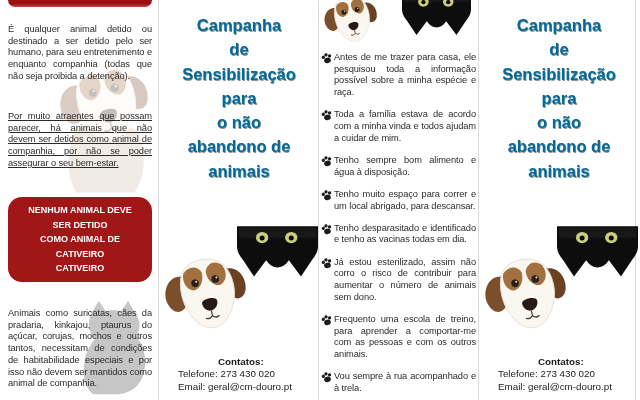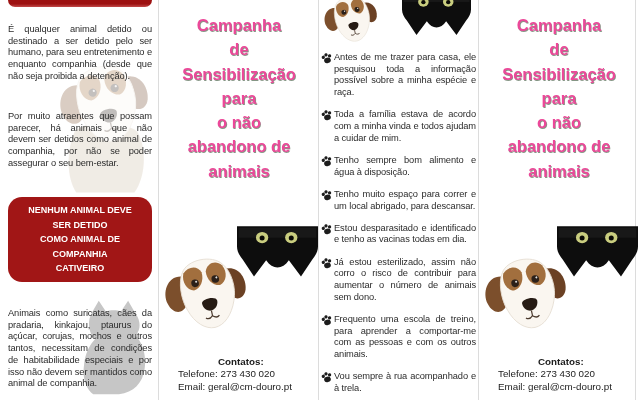--- a/index.html
+++ b/index.html
@@ -4,35 +4,35 @@
 <style>
   html,body{margin:0;padding:0;background:#fff;}
   #page{position:relative;width:640px;height:400px;background:#ffffff;overflow:hidden;
         font-family:"Liberation Sans",sans-serif;}
   .divider{position:absolute;top:0;bottom:0;width:1px;background:#dcdcdc;}
   #div1{left:158px;} #div2{left:318px;} #div3{left:478px;} #div4{left:635px;}
 
   .body-text{position:absolute;font-size:9.3px;line-height:11.7px;color:#2b2b2b;
              text-align:justify;letter-spacing:-0.1px;z-index:2;}
   #para1{left:8px;top:24px;width:144px;}
-  #para2{left:8px;top:111px;width:144px;}
+  #para2{left:8px;top:111px;width:144px;text-decoration:underline;}
   #para3{left:8px;top:308px;width:144px;}
 
   #top-red-box{position:absolute;left:8px;top:0;width:144px;height:7px;
                background:linear-gradient(#9d1111 55%,#c24a4a);border-radius:0 0 9px 9px;z-index:2;}
 
   #warning-box{position:absolute;left:8px;top:197px;width:144px;box-sizing:border-box;
                background:#a11616;border-radius:14px;padding:6px 10px;z-index:2;
                color:#ffffff;font-weight:bold;font-size:9px;line-height:14.6px;text-align:center;}
 
   .wm{position:absolute;z-index:1;}
   #wm-dog{left:52px;top:52px;width:108px;height:142px;opacity:0.28;}
   #wm-animal{left:60px;top:297px;width:94px;height:101px;opacity:0.5;filter:blur(0.5px);}
 
-  .title{position:absolute;width:158px;text-align:center;color:#ec4899;font-weight:bold;
+  .title{position:absolute;width:158px;text-align:center;color:#0369a1;font-weight:bold;
          font-size:16.5px;line-height:24.3px;z-index:2;
          text-shadow:0.7px 0.7px 0 rgba(12,45,12,0.5);}
   #title2{left:160px;top:13px;} #title4{left:480px;top:13px;}
 
   .photo{position:absolute;z-index:2;}
   #cat2{left:237px;top:224px;width:81px;height:58px;}
   #cat4{left:557px;top:224px;width:81px;height:58px;}
   #dog2{left:161px;top:246px;width:90px;height:86px;}
   #dog4{left:481px;top:246px;width:90px;height:86px;}
 
@@ -103,26 +103,26 @@
   <svg class="wm" id="wm-dog" viewBox="0 0 76 100" xmlns="http://www.w3.org/2000/svg">
     <path d="M16,56 C10,70 10,88 17,99 L58,99 C66,88 67,68 60,56 C48,47 26,47 16,56 Z" fill="#cdbca6"></path>
     <use href="#sym-dog" transform="scale(0.66) translate(6,0)"></use>
   </svg>
   <svg class="wm" id="wm-animal" viewBox="0 0 90 110" xmlns="http://www.w3.org/2000/svg">
     <path fill="#8e8e8e" d="M28,18 L36,4 L44,16 C48,14 56,14 60,16 L68,4 L76,18 C82,26 82,36 76,42 C84,50 88,64 86,78 C84,94 74,104 58,106 L30,106 C22,100 18,88 20,74 C21,62 26,52 32,46 C24,38 24,26 28,18 Z"></path>
   </svg>
 
   <div id="top-red-box"></div>
 
-  <div class="body-text" id="para1">É qualquer animal detido ou destinado a ser detido pelo ser humano, para seu entretenimento e enquanto companhia (desde que não seja proibida a detenção).</div>
+  <div class="body-text" id="para1">É qualquer animal detido ou destinado a ser detido pelo ser humano, para seu entretenimento e enquanto companhia (todas que não seja proibida a detenção).</div>
   <div class="body-text" id="para2">Por muito atraentes que possam parecer, há animais que não devem ser detidos como animal de companhia, por não se poder assegurar o seu bem-estar.</div>
 
   <div id="warning-box">
     <div>NENHUM ANIMAL DEVE SER DETIDO</div>
-    <div>COMO ANIMAL DE COMPANHIA</div>
+    <div>COMO ANIMAL DE CATIVEIRO</div>
     <div>CATIVEIRO</div>
   </div>
 
   <div class="body-text" id="para3">Animais como suricatas, cães da pradaria, kinkajou, ptaurus do açúcar, corujas, mochos e outros tantos, necessitam de condições de habitabilidade especiais e por isso não devem ser mantidos como animal de companhia.</div>
 
   <div class="title" id="title2">
     <div>Campanha</div>
     <div>de</div>
     <div>Sensibilização</div>
     <div>para</div>
@@ -185,21 +185,21 @@
           </svg>
         </span>
       <span>Tenho muito espaço para correr e um local abrigado, para descansar.</span>
     </li>
     <li>
       <span class="paw">
           <svg viewBox="0 0 12 12" xmlns="http://www.w3.org/2000/svg">
             <use href="#sym-paw"></use>
           </svg>
         </span>
-      <span>Estou desparasitado e identificado e tenho as vacinas todas em dia.</span>
+      <span>Tenho desparasitado e identificado e tenho as vacinas todas em dia.</span>
     </li>
     <li>
       <span class="paw">
           <svg viewBox="0 0 12 12" xmlns="http://www.w3.org/2000/svg">
             <use href="#sym-paw"></use>
           </svg>
         </span>
       <span>Já estou esterilizado, assim não corro o risco de contribuir para aumentar o número de animais sem dono.</span>
     </li>
     <li>

